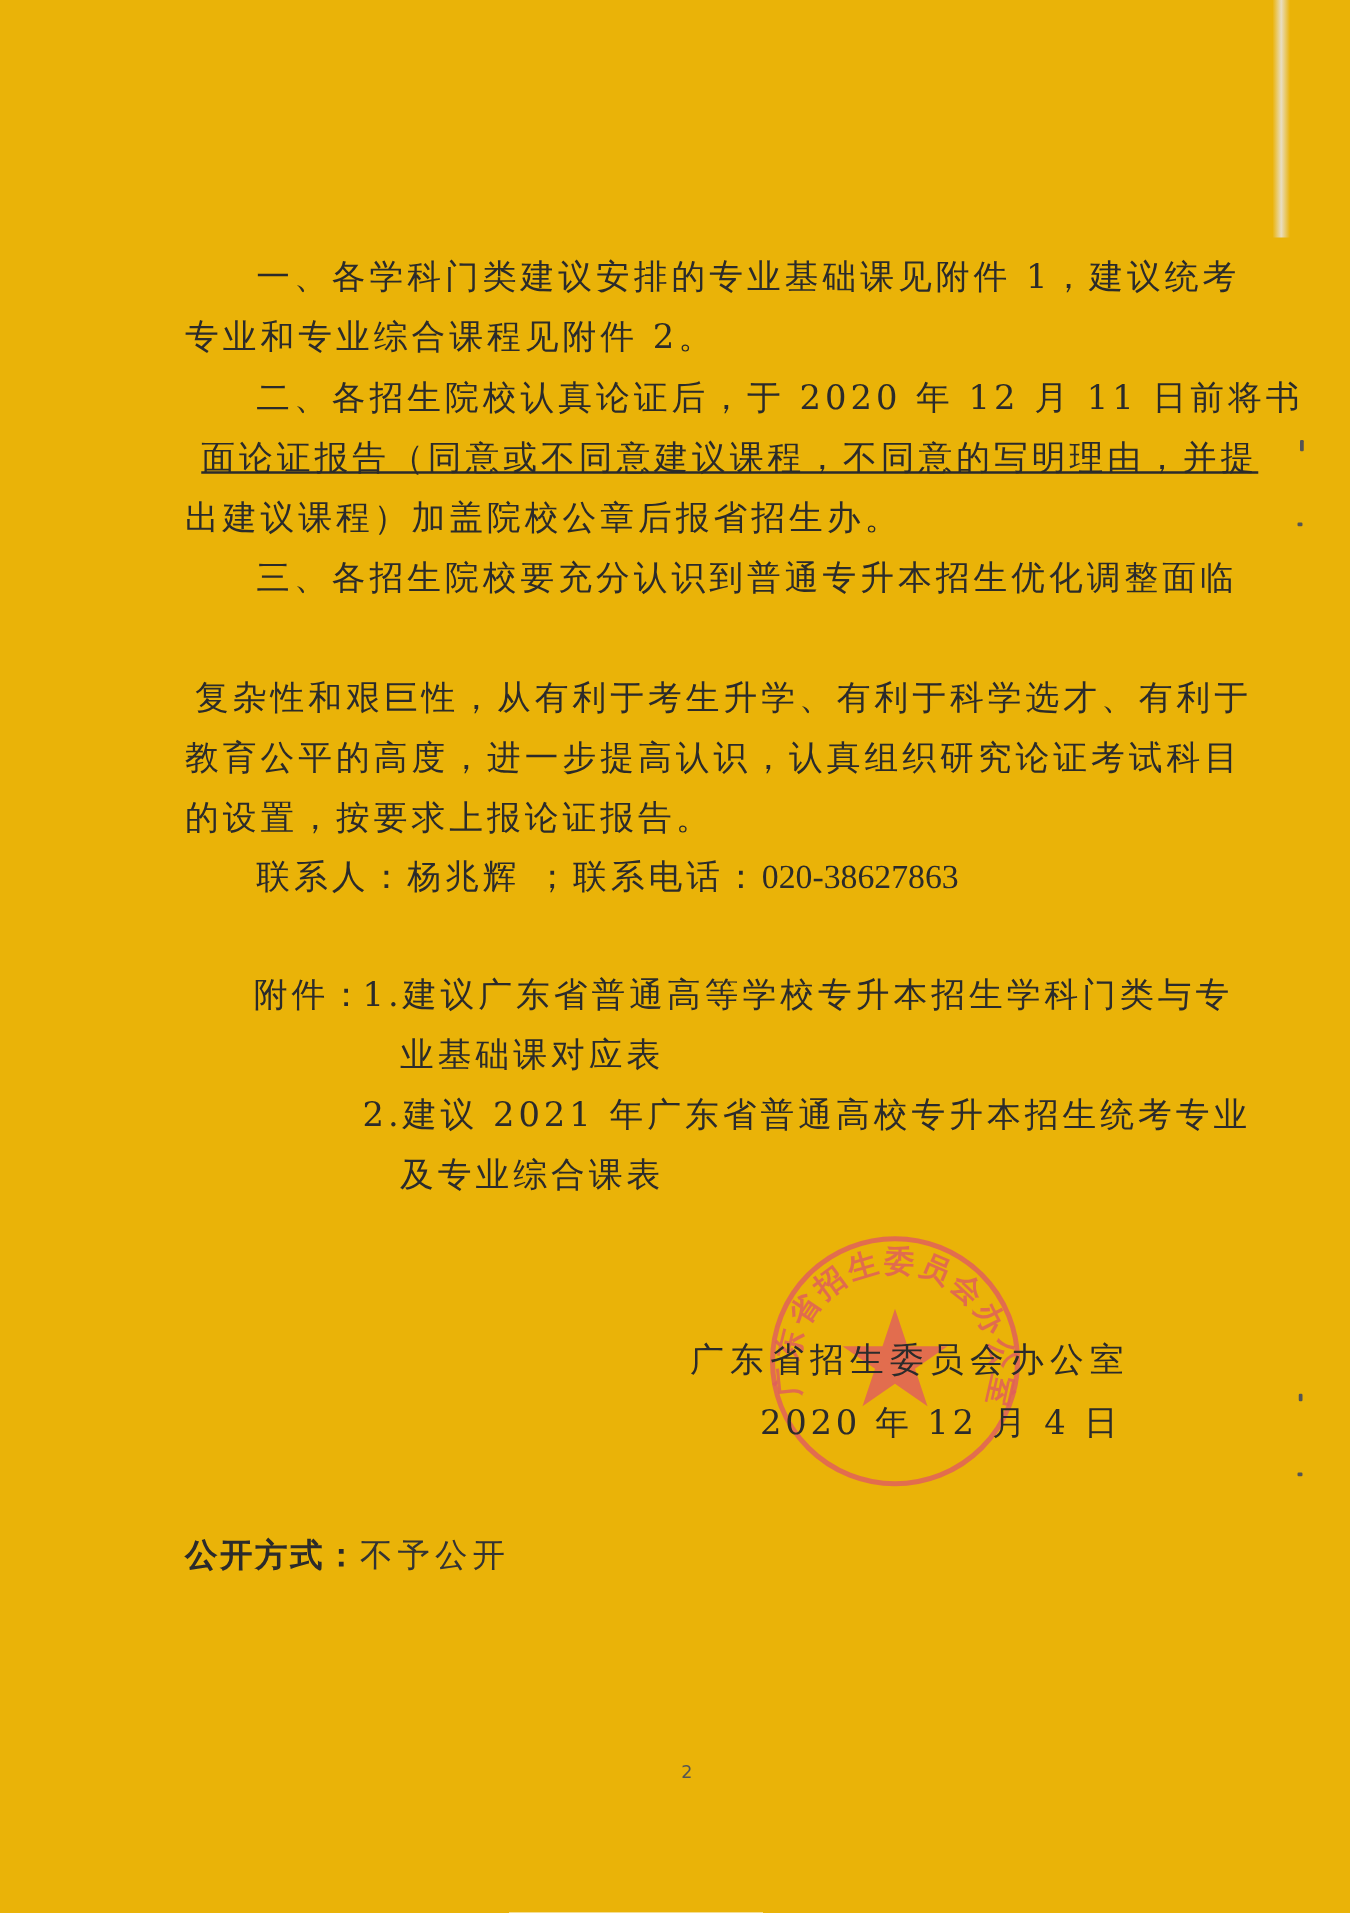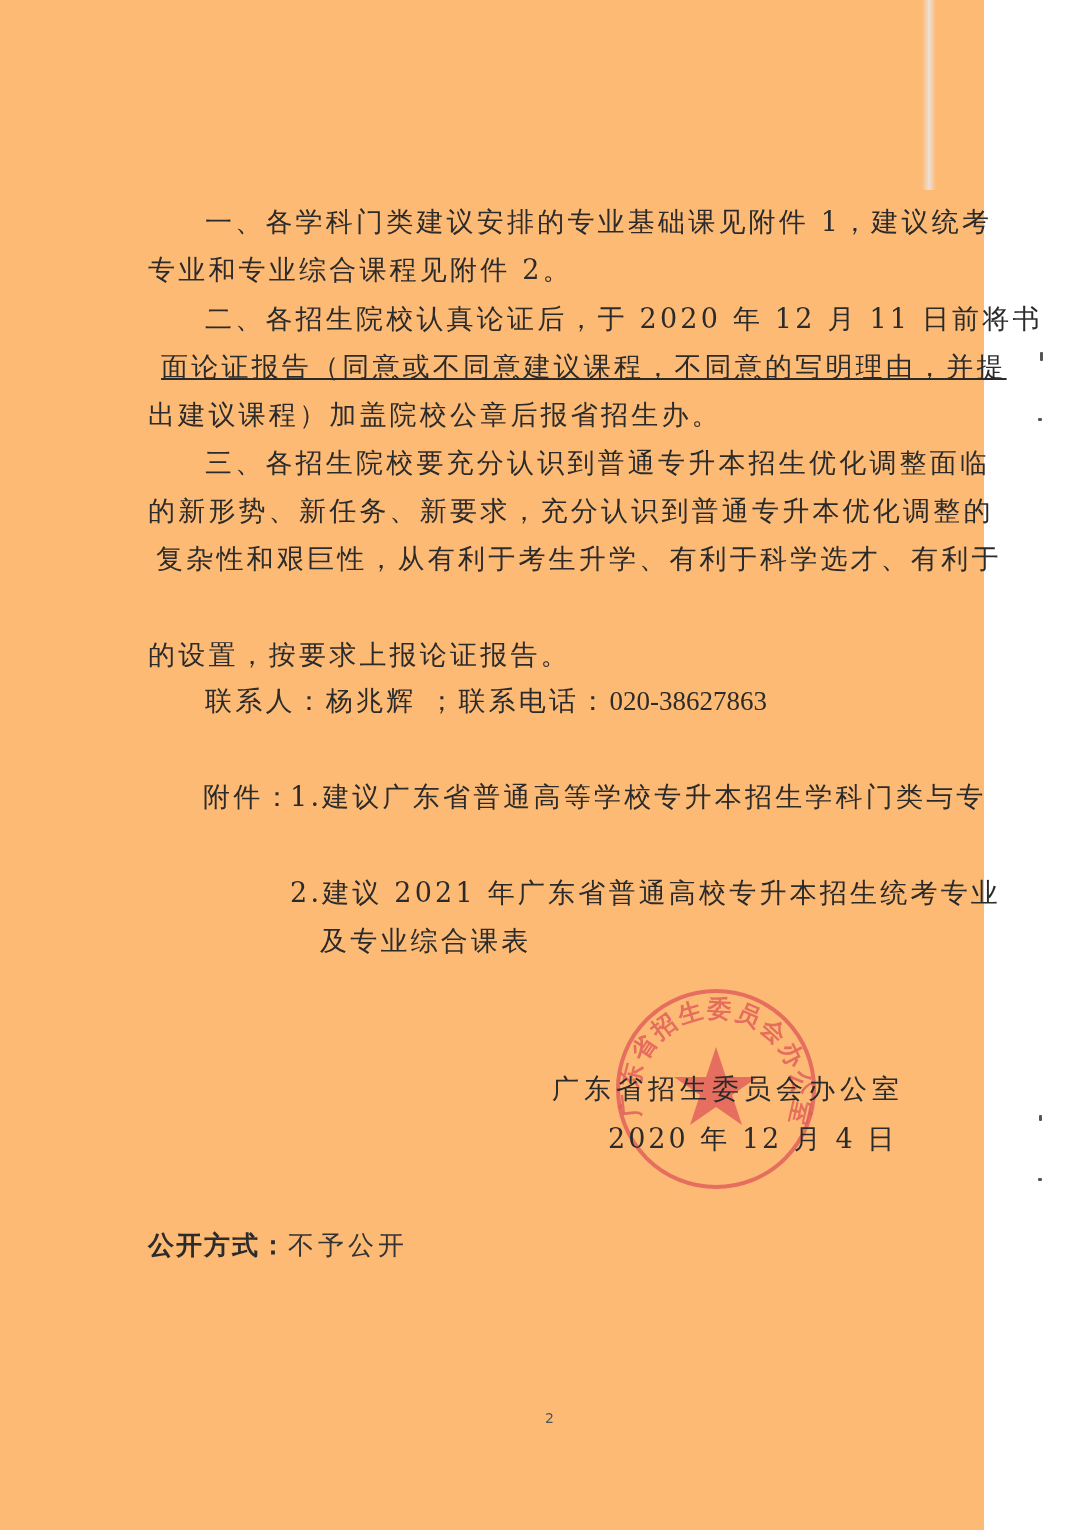--- a/index.html
+++ b/index.html
@@ -11,22 +11,22 @@
       width: 1080px;
       height: 1530px;
       position: relative;
       overflow: hidden;
       font-family: "DejaVu Serif", "Liberation Serif", serif;
       color: #2a2a2a;
     }
     .page {
       position: absolute;
       left: 0; top: 0;
-      width: 984px; height: 1530px;
-      background: #fdba74;
+      width: 1080px; height: 1530px;
+      background: #eab308;
     }
     .edge-shade {
       position: absolute;
       top: 0; right: 48px;
       width: 14px; height: 190px;
       background: linear-gradient(90deg, rgba(240,240,245,0) 0%, rgba(232,232,240,0.8) 50%, rgba(240,240,245,0) 100%);
     }
     .line {
       position: absolute;
       font-size: 27px;
@@ -89,31 +89,32 @@
   <div class="edge-shade"></div>
 
   <div class="line" style="left:205px; top:205px;">一、各学科门类建议安排的专业基础课见附件 1，建议统考</div>
   <div class="line" style="left:148px; top:253px;">专业和专业综合课程见附件 2。</div>
 
   <div class="line" style="left:205px; top:302px;">二、各招生院校认真论证后，于 2020 年 12 月 11 日前将书</div>
   <div class="line" style="left:161px; top:350px;text-decoration:underline;">面论证报告（同意或不同意建议课程，不同意的写明理由，并提</div>
   <div class="line" style="left:148px; top:398px;">出建议课程）加盖院校公章后报省招生办。</div>
 
   <div class="line" style="left:205px; top:446px;">三、各招生院校要充分认识到普通专升本招生优化调整面临</div>
-  <div class="line" style="left:148px; top:494px;">的新形势、新任务、新要求，充分认识到普通专升本优化调整的</div>
   <div class="line" style="left:156px; top:542px;">复杂性和艰巨性，从有利于考生升学、有利于科学选才、有利于</div>
+  <div class="line" style="left:148px; top:590px;">教育公平的高度，进一步提高认识，认真组织研究论证考试科目</div>
   <div class="line" style="left:148px; top:638px;">的设置，按要求上报论证报告。</div>
 
   <div class="line" style="left:205px; top:684px;">
     <span>联系人：</span><span>杨兆辉</span>
     <span>；</span><span>联系电话：</span><span class="num">020-38627863</span>
   </div>
 
   <div class="line" style="left:203px; top:780px;">附件：</div>
   <div class="line" style="left:290px; top:780px;">1.建议广东省普通高等学校专升本招生学科门类与专</div>
+  <div class="line" style="left:320px; top:828px;">业基础课对应表</div>
   <div class="line" style="left:290px; top:876px;text-align:center;">2.建议 2021 年广东省普通高校专升本招生统考专业</div>
   <div class="line" style="left:320px; top:924px;">及专业综合课表</div>
 
   <svg class="seal" viewBox="0 0 208 208">
     <defs>
       <path id="sealArc" d="M 32 140 A 78 78 0 1 1 176 140"></path>
     </defs>
     <circle cx="104" cy="104" r="98" fill="none" stroke="#e0605a" stroke-width="4" opacity="0.85"></circle>
     <polygon points="104,62 114,92 146,92 120,110 130,140 104,122 78,140 88,110 62,92 94,92" fill="#e0605a" opacity="0.85"></polygon>
     <text font-family="DejaVu Sans, sans-serif" font-size="24" font-weight="bold" fill="#e0605a" opacity="0.85" letter-spacing="3">

